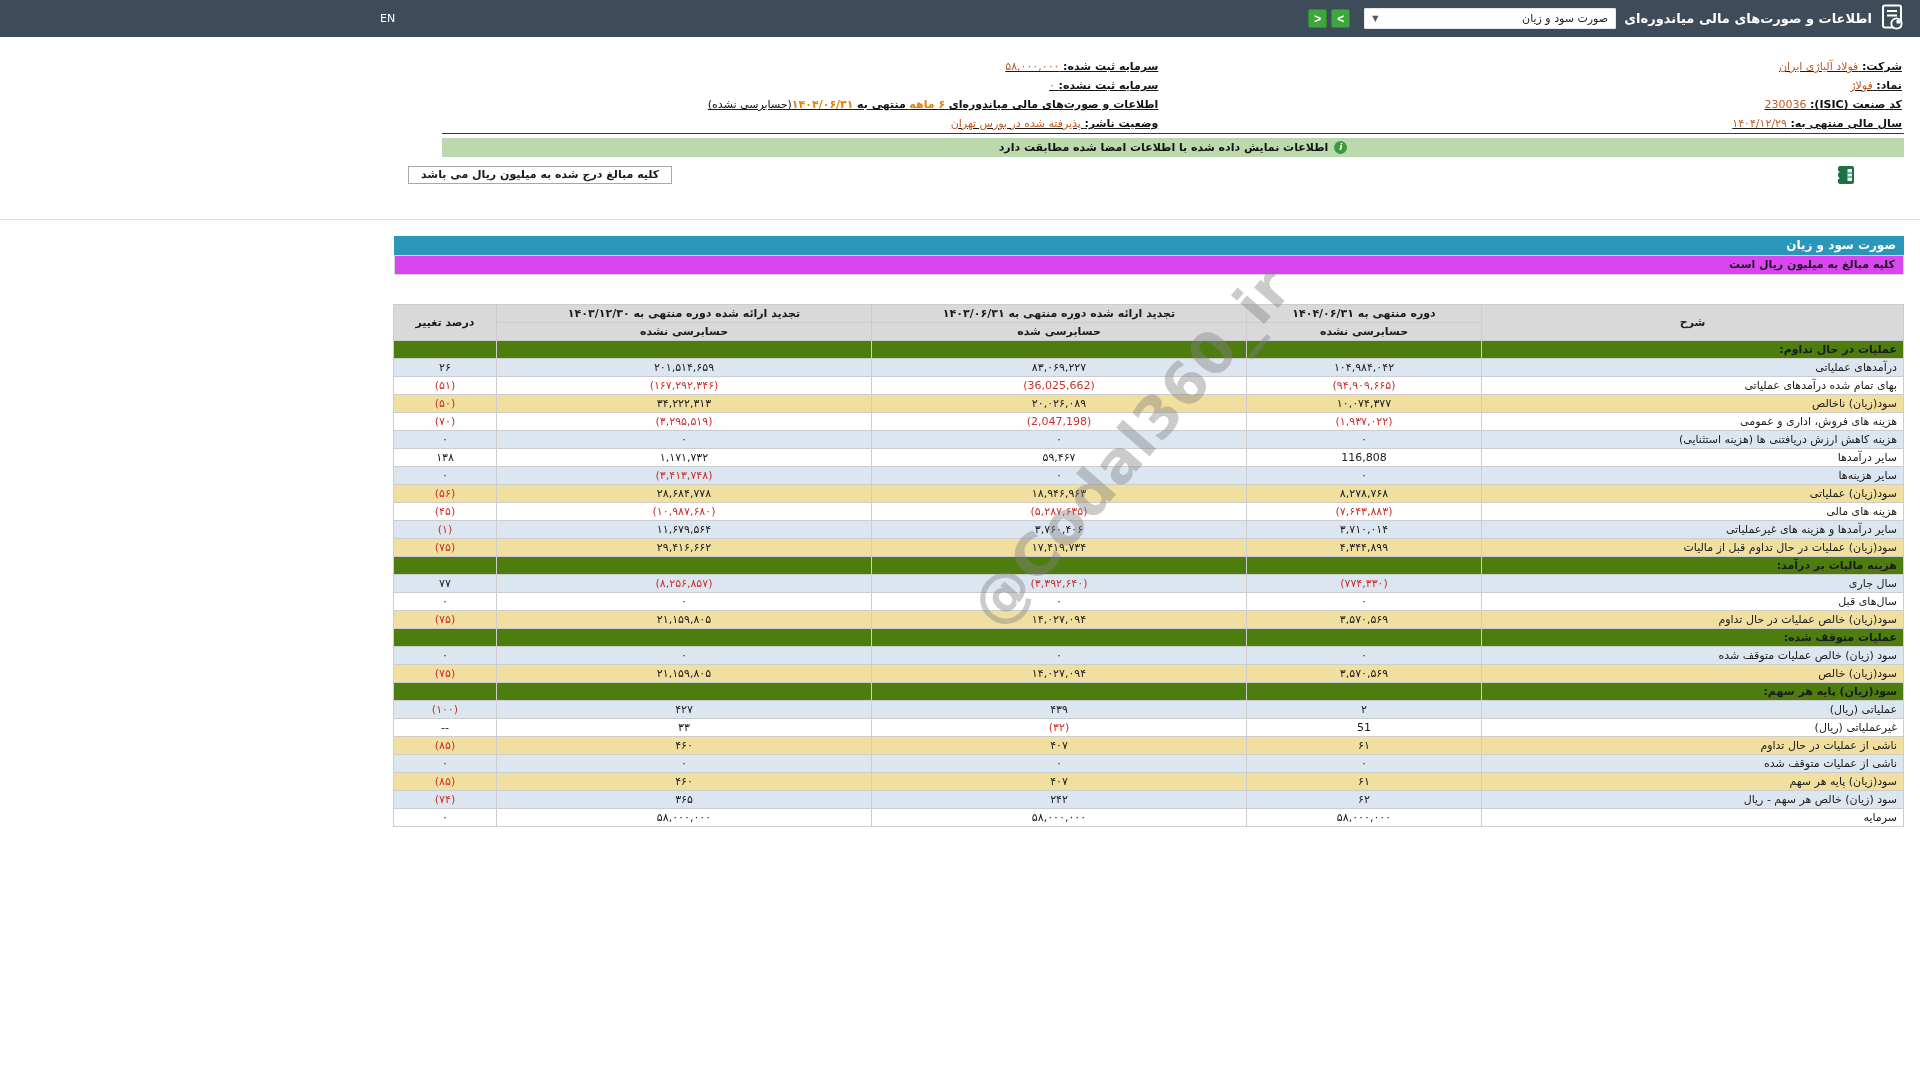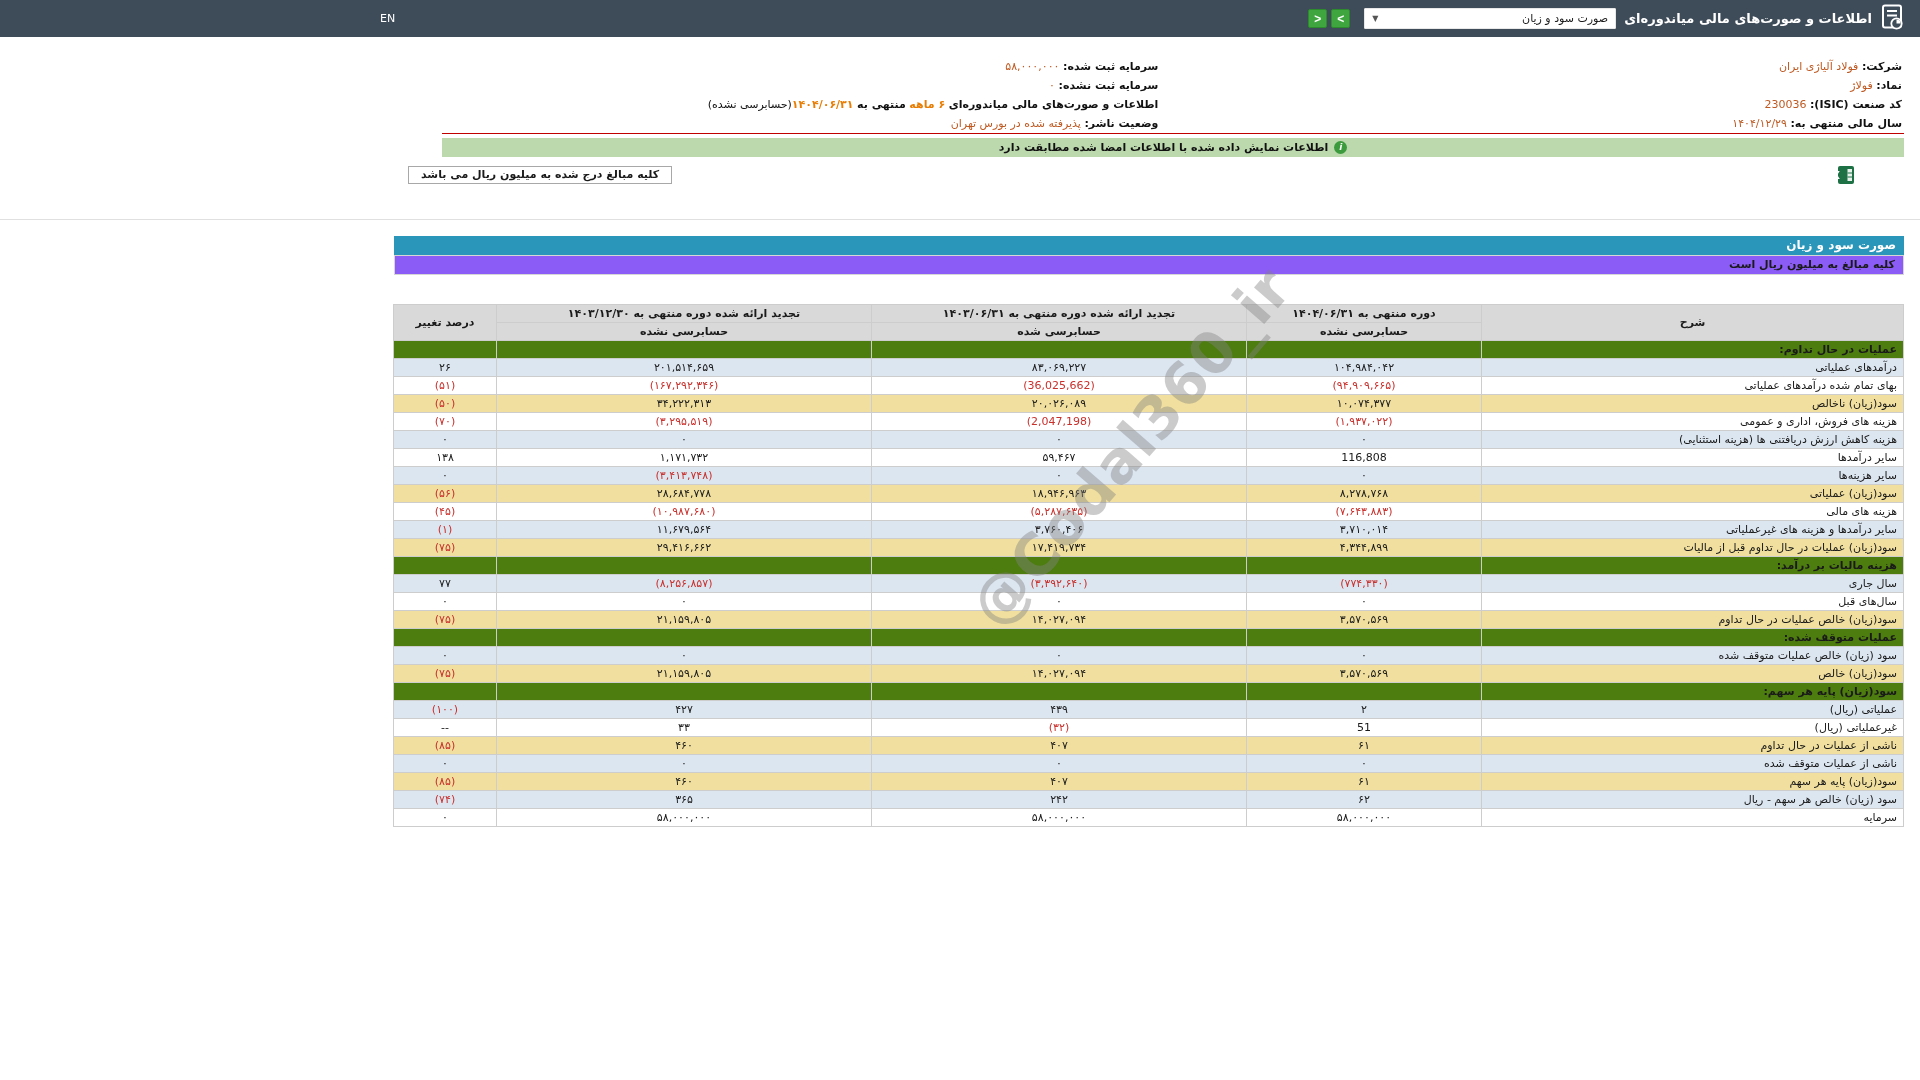--- a/index.html
+++ b/index.html
@@ -14,21 +14,21 @@
   .report-select { background:#fff; width:252px; height:21px; display:flex; align-items:center; justify-content:space-between; padding:0 7px; font-size:11px; border-radius:1px; cursor:pointer; border:1px solid #e8e8e8; }
   .caret { font-size:8px; color:#555; }
   .nav-btn { width:19px; height:19px; background:#3fa63f; border:1px solid #2d8a2d; border-radius:2px; color:#fff; font-size:12px; font-weight:bold; cursor:pointer; display:flex; align-items:center; justify-content:center; line-height:1; }
   .nav-group { display:flex; gap:4px; margin-right:6px; }
   .en-link { color:#fff; font-size:11px; text-decoration:none; cursor:pointer; }
 
   .page { width:1556px; }
 
   
   .info-table { width:1462px; margin:20px 16px 0 78px; border-collapse:collapse; border-bottom:1px solid #c00000; font-size:11px; }
-  .info-table td { height:19px; vertical-align:middle; text-align:right; }
+  .info-table td { height:19px; vertical-align:middle; text-align:right;text-decoration:underline; }
   .info-cell-right { width:51%; padding-right:2px; }
   .info-cell-left  { width:49%; }
   .i-label { font-weight:bold; color:#111; }
   .i-value { color:#bf5921; }
   .i-highlight { color:#e87e04; font-weight:bold; }
   .i-plain { color:#111; }
 
   
   .banner { width:1462px; margin:4px 16px 0 78px; height:19px; background:#bcd9ae; display:flex; align-items:center; justify-content:center; gap:6px; font-size:11px; font-weight:bold; color:#111; }
   .info-icon { width:13px; height:13px; border-radius:50%; background:#3c9b3c; color:#fff; font-size:9px; font-style:italic; font-weight:bold; display:flex; align-items:center; justify-content:center; flex:0 0 13px; }
@@ -36,21 +36,21 @@
   
   .note-row { margin:9px 66px 0 44px; display:flex; align-items:center; justify-content:space-between; }
   .note-box { border:1px solid #a8a8a8; background:#fff; font-size:11px; font-weight:bold; height:18px; padding:0 12px; display:flex; align-items:center; }
   .excel-btn { cursor:pointer; display:inline-flex; }
 
   .divider { width:100%; border-top:1px solid #e0e0e0; margin-top:35px; }
 
   
   .statement { position:relative; width:1510px; margin:16px 16px 0 30px; }
   .stmt-title { background:#2a96ba; color:#fff; font-size:12px; font-weight:bold; height:19px; line-height:19px; padding:0 8px; text-align:right; }
-  .stmt-subtitle { border:1px solid #d6d6d6; background:#8b5cf6; font-size:11px; font-weight:bold; height:20px; line-height:18px; padding:0 8px; margin-bottom:29px; }
+  .stmt-subtitle { border:1px solid #d6d6d6; background:#d946ef; font-size:11px; font-weight:bold; height:20px; line-height:18px; padding:0 8px; margin-bottom:29px; }
 
   .statement-table { width:100%; border-collapse:collapse; table-layout:fixed; font-size:11px; }
   .statement-table th, .statement-table td { border:1px solid #cdcdcd; height:18px; padding:0 6px; overflow:hidden; white-space:nowrap; }
   .statement-table th { background:#d9d9d9; font-weight:bold; text-align:center; }
   .cell-desc { text-align:right; background:inherit; }
   .cell-num { text-align:center; direction:ltr; }
   .neg { color:#c9302c; }
   .row-white  { background:#ffffff; }
   .row-blue   { background:#dce6f1; }
   .row-yellow { background:#f0df9e; }

